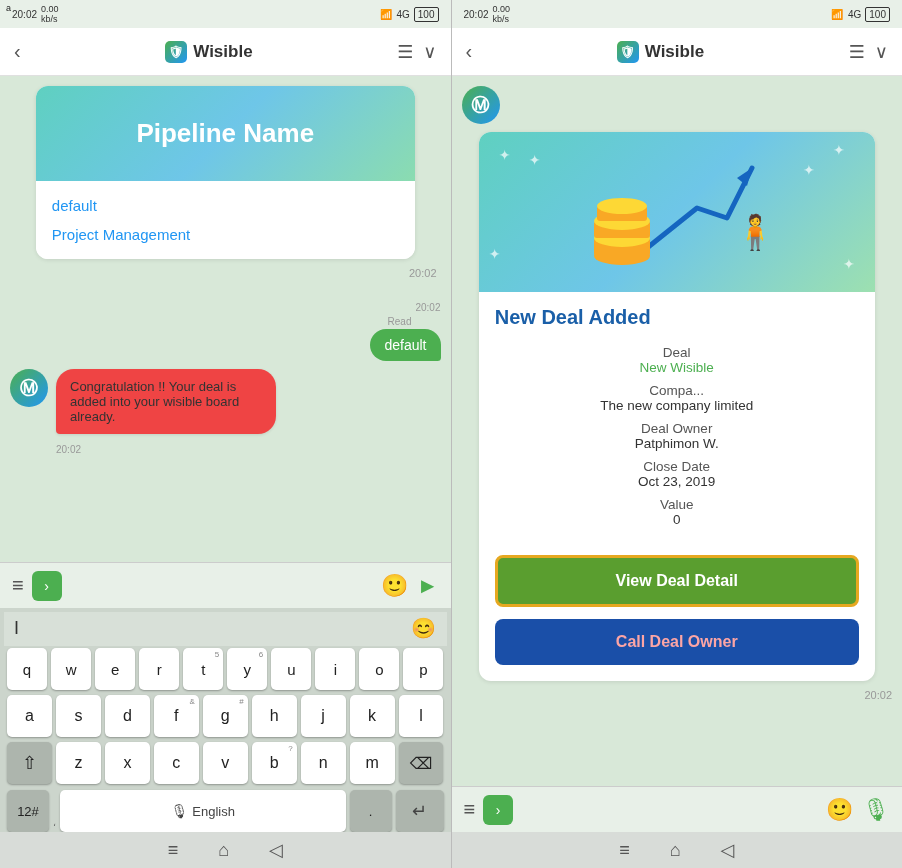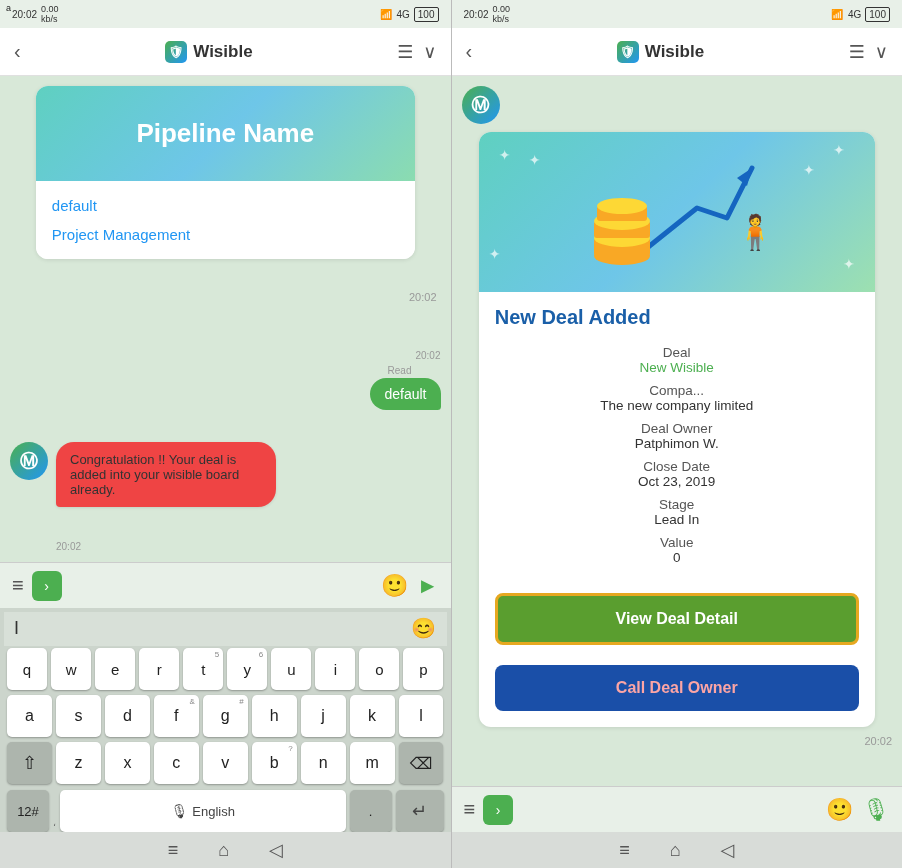--- a/index.html
+++ b/index.html
@@ -61,21 +61,20 @@
 
     
     .chat-area {
       flex: 1;
       background: #d8e8d8;
       overflow-y: auto;
       padding: 10px 10px;
       display: flex;
       flex-direction: column;
       gap: 8px;
-      justify-content: space-between;
     }
 
     
     .pipeline-card {
       background: white;
       border-radius: 12px;
       overflow: hidden;
       margin: 0 auto;
       width: 88%;
       box-shadow: 0 1px 4px rgba(0,0,0,0.1);
@@ -331,21 +330,21 @@
       flex-direction: column;
     }
     .deal-label { color: #555; }
     .deal-value { color: #333; text-align: center; }
     .deal-value-green { color: #4CAF50; text-align: right; }
 
     .deal-card-actions {
       padding: 10px 16px 16px;
       display: flex;
       flex-direction: column;
-      gap: 20px;
+      gap: 12px;
     }
     .btn-view-deal {
       background: #5a9e2f;
       border: 3px solid #e6a820;
       color: white;
       border-radius: 8px;
       padding: 14px;
       text-align: center;
       font-size: 16px;
       font-weight: 600;
@@ -619,24 +618,20 @@
         </div>
         <div class="deal-row">
           <span class="deal-label">Deal Owner</span>
           <span class="deal-value">Patphimon W.</span>
         </div>
         <div class="deal-row">
           <span class="deal-label">Close Date</span>
           <span class="deal-value">Oct 23, 2019</span>
         </div>
         <div class="deal-row">
-          <span class="deal-label">Stage</span>
-          <span class="deal-value">Lead In</span>
-        </div>
-        <div class="deal-row">
           <span class="deal-label">Value</span>
           <span class="deal-value">0</span>
         </div>
       </div>
 
       <div class="deal-card-actions">
         <div class="btn-view-deal">View Deal Detail</div>
         <div class="btn-call-deal">Call Deal Owner</div>
       </div>
     </div>

